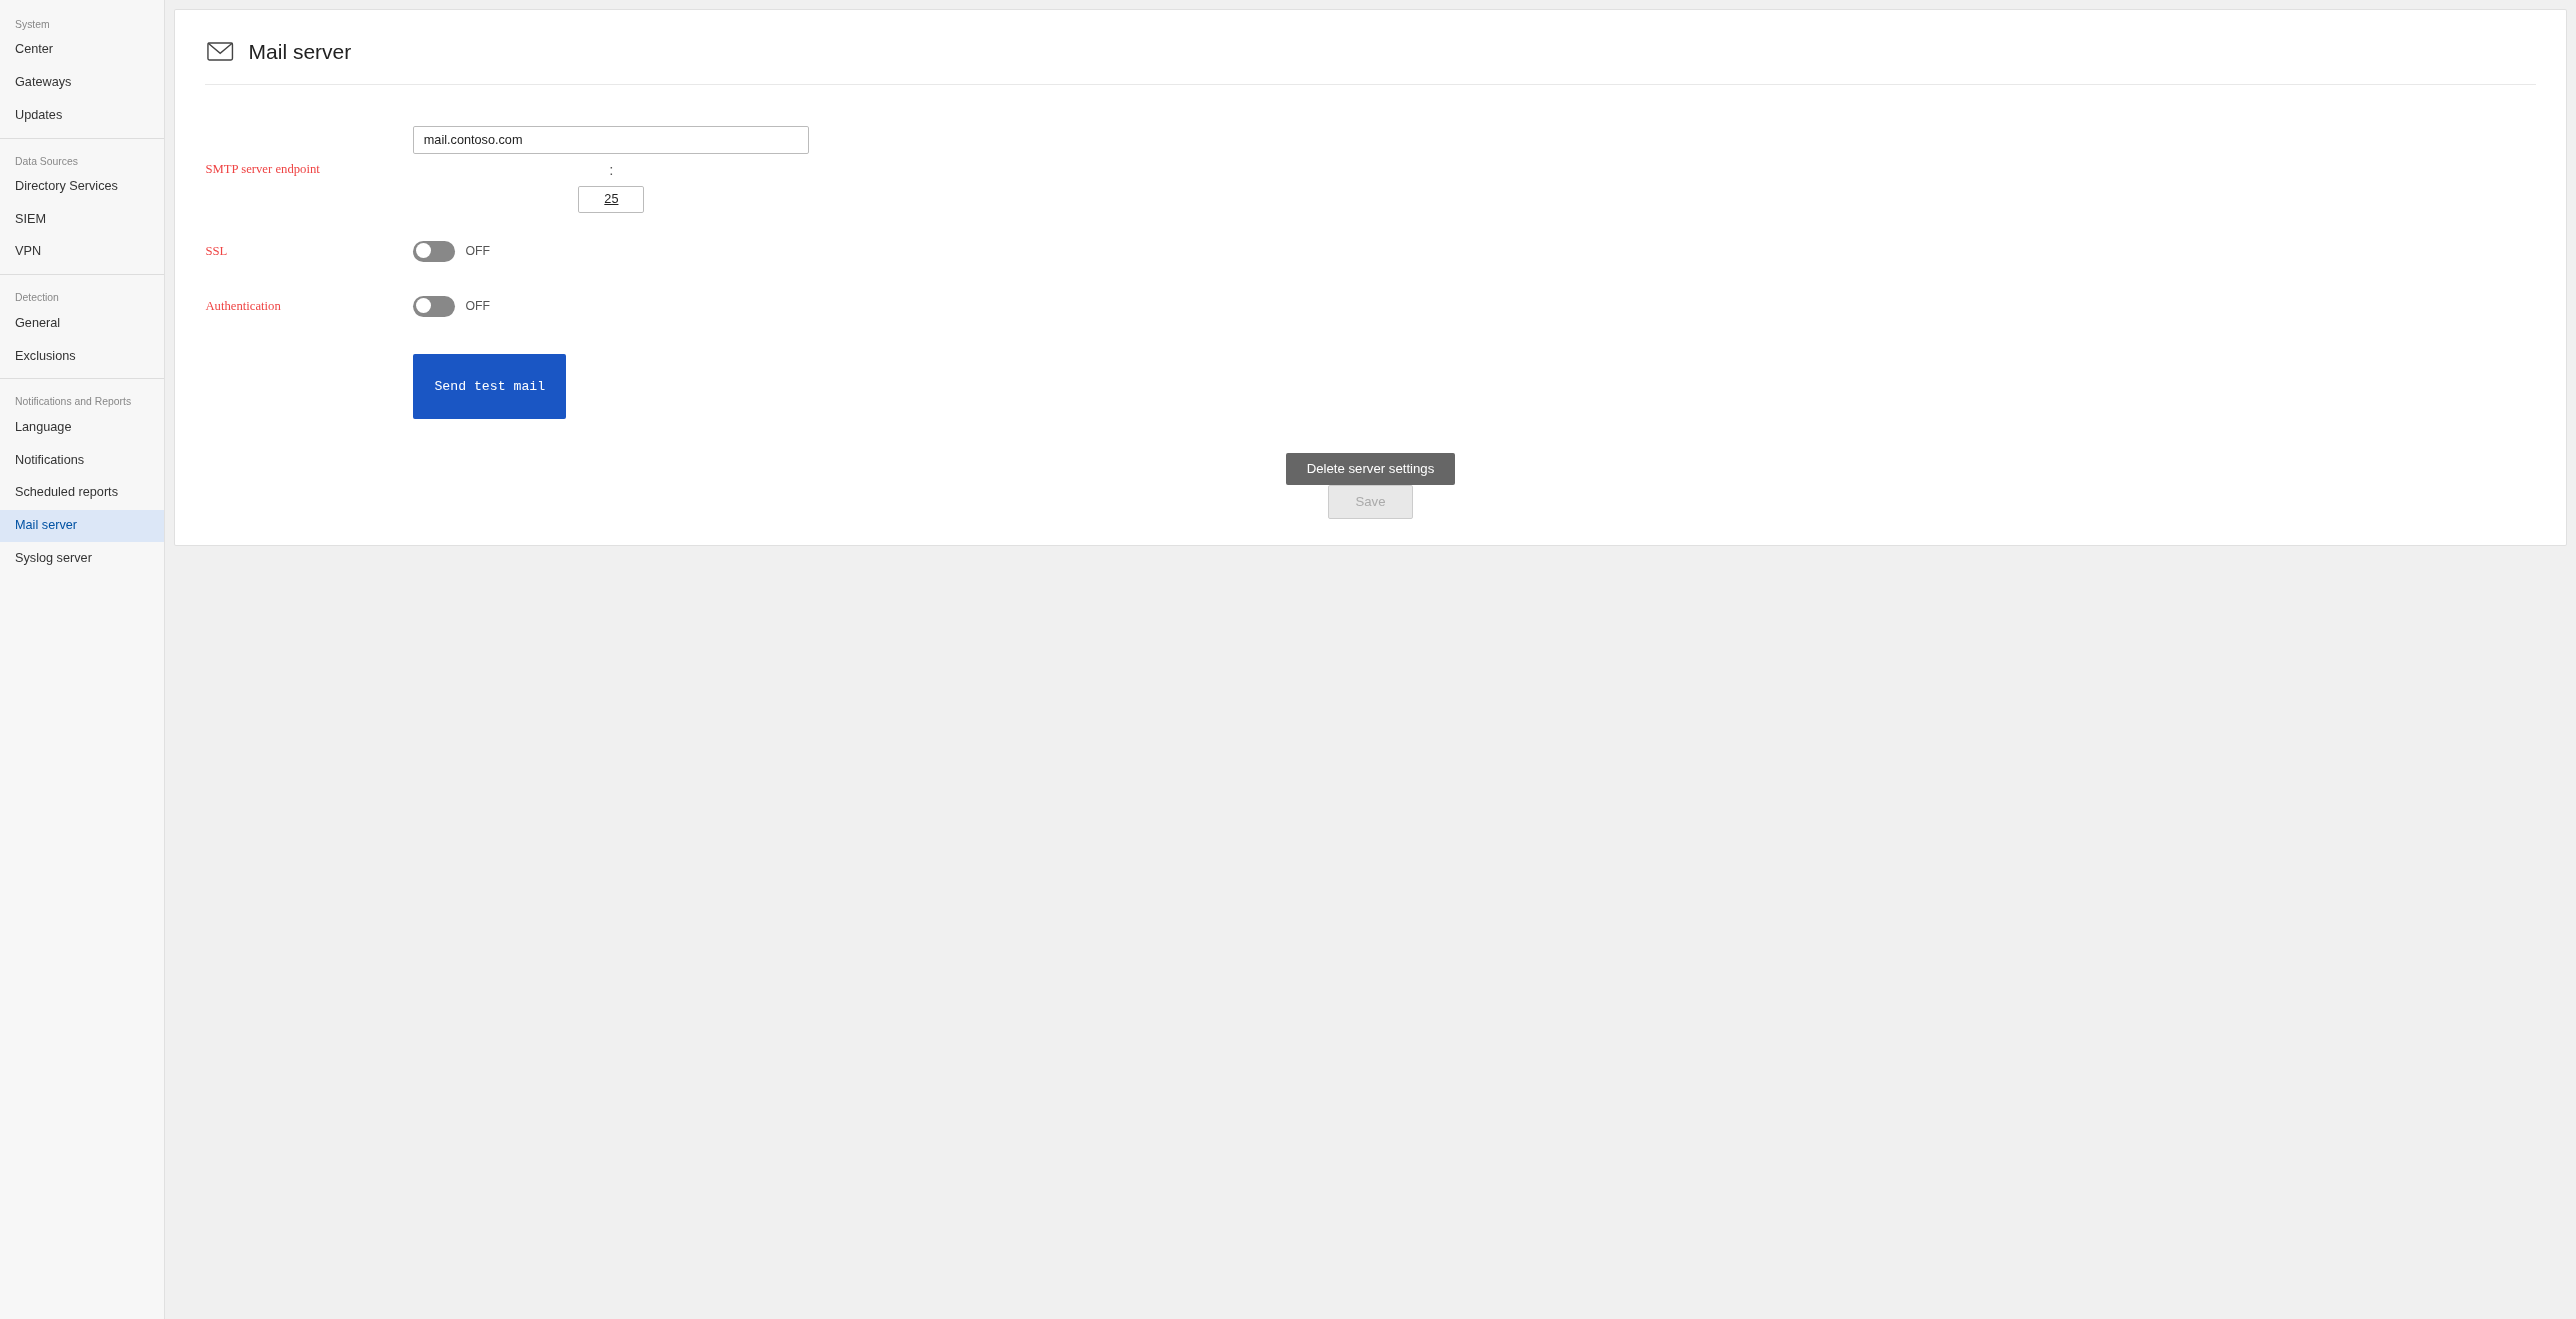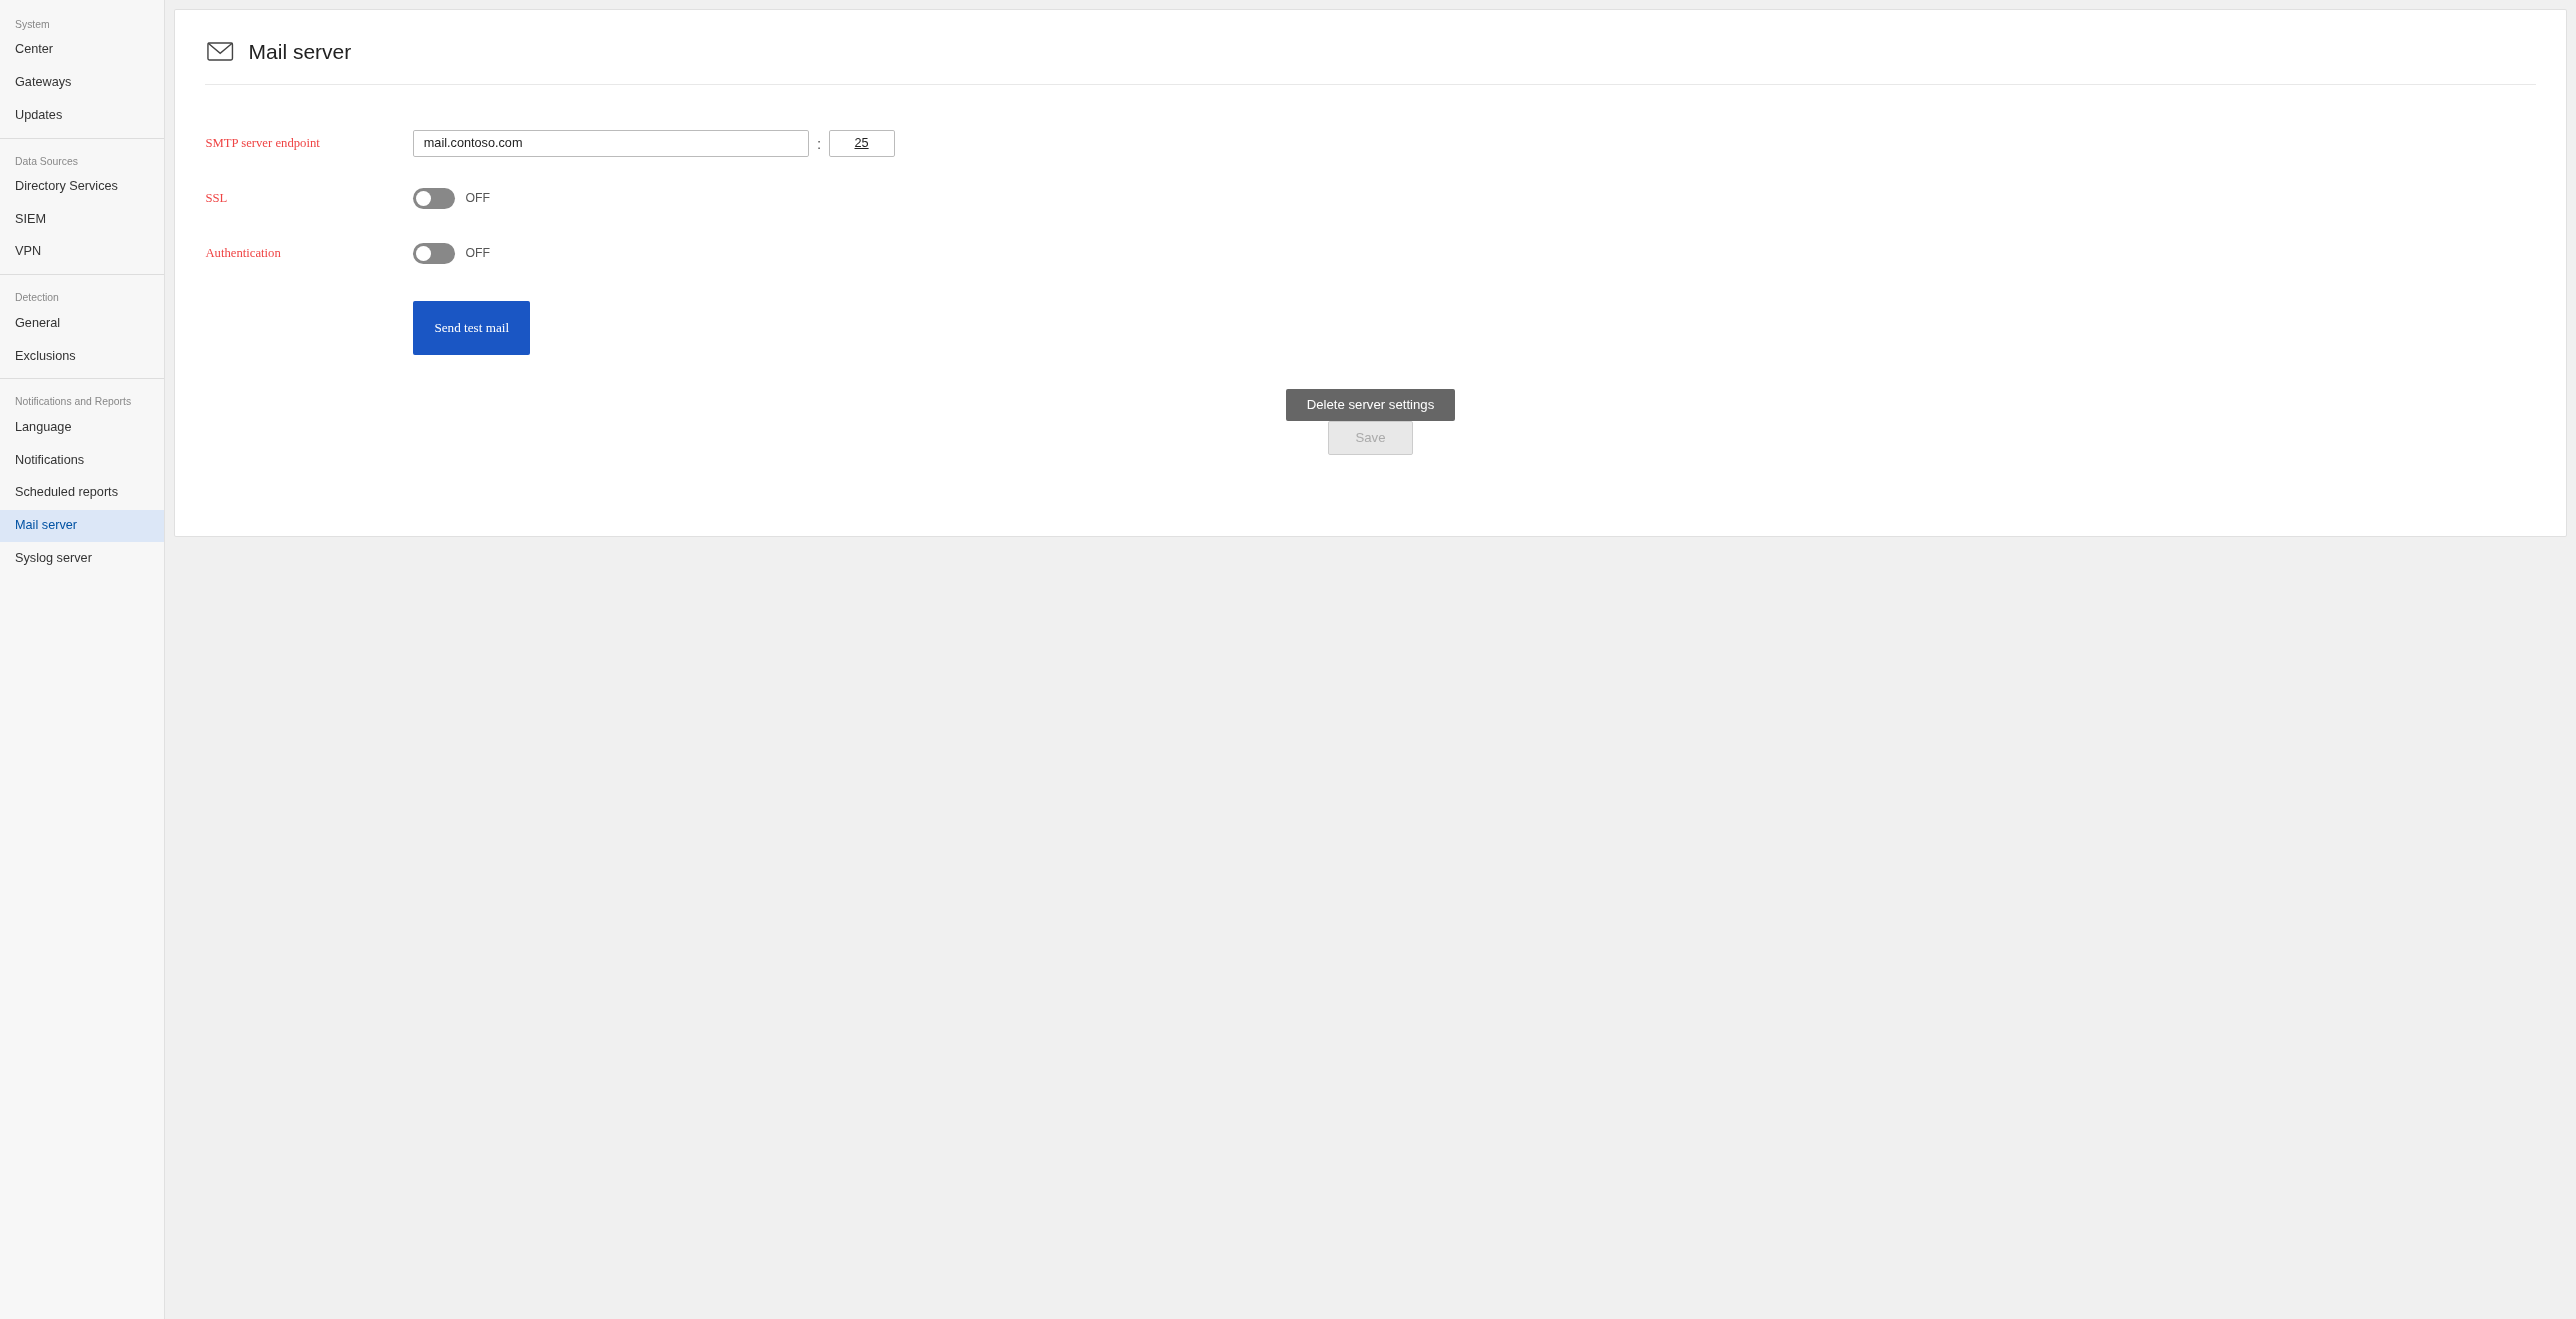--- a/index.html
+++ b/index.html
@@ -117,20 +117,21 @@
       color: #ef4444;
       font-size: 12.7px;
       flex-shrink: 0;
       font-family: Liberation Serif, serif;
     }
 
     .form-control-group {
       display: flex;
       align-items: center;
       gap: 7.5px;
+      flex-direction: column;
     }
 
     .text-input {
       border: 0.9px solid #bbb;
       border-radius: 1.9px;
       padding: 5.7px 9.4px;
       font-size: 12.7px;
       color: #222;
       outline: none;
       background: #fff;
@@ -195,24 +196,24 @@
     .toggle-label {
       font-size: 12.3px;
       color: #555;
     }
 
     .send-test-btn {
       background: #1a56c4;
       color: #fff;
       border: none;
       border-radius: 1.9px;
-      padding: 19px 21px;
+      padding: 25px 21px;
       font-size: 13.2px;
       cursor: pointer;
-      font-family: Liberation Serif, serif;
+      font-family: Liberation Mono, monospace;
       margin-top: 9.4px;
       margin-left: 208px;
     }
 
     .footer-actions {
       display: flex;
       justify-content: space-between;
       align-items: center;
       margin-top: 34px;
       flex-direction: column;

